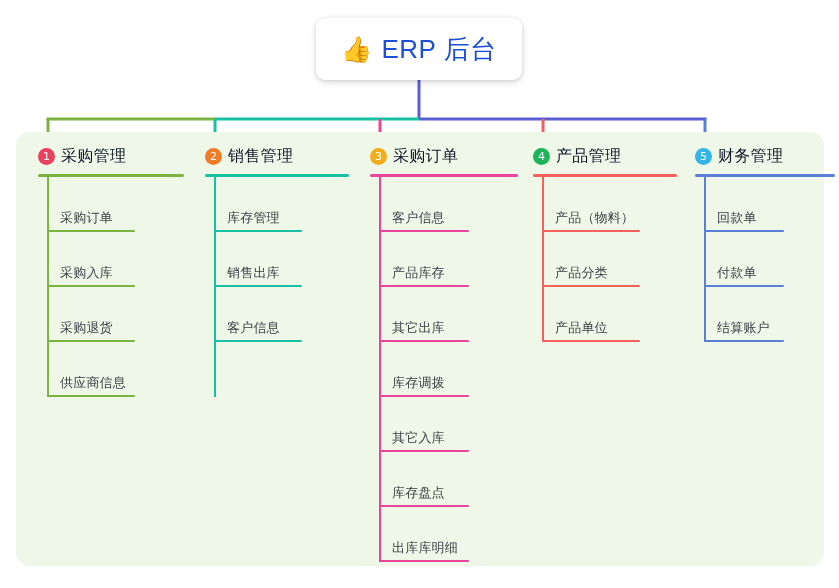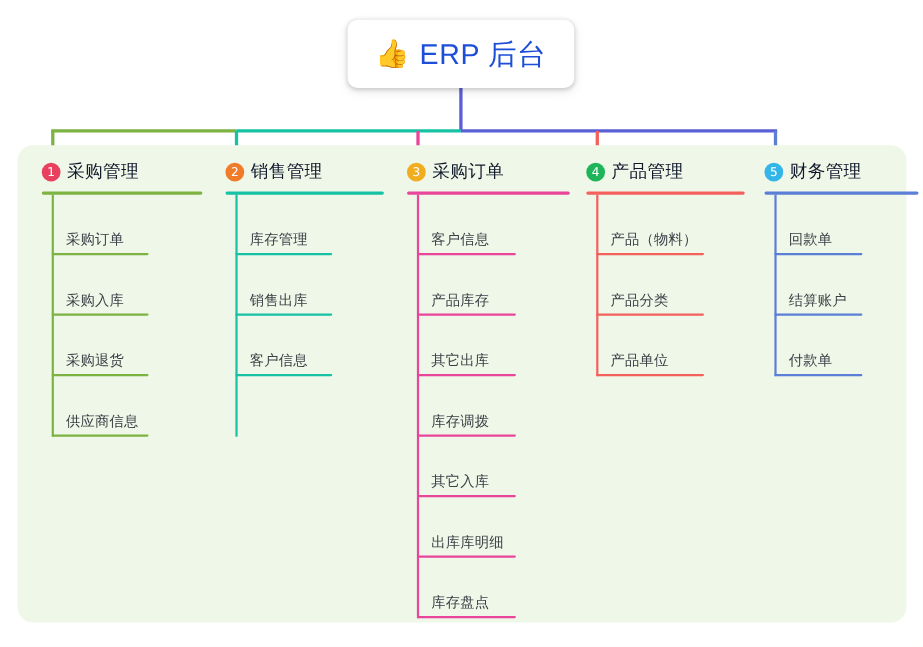--- a/index.html
+++ b/index.html
@@ -177,25 +177,25 @@
           </div>
           <div class="item">
             <span class="item-label">库存调拨</span>
             <div class="item-rule" style="background: rgb(232, 69, 155); width: 90px;"></div>
           </div>
           <div class="item">
             <span class="item-label">其它入库</span>
             <div class="item-rule" style="background: rgb(232, 69, 155); width: 90px;"></div>
           </div>
           <div class="item">
+            <span class="item-label">库存盘点</span>
+            <div class="item-rule" style="background: rgb(232, 69, 155); width: 90px;"></div>
+          </div>
+          <div class="item">
             <span class="item-label">出库库明细</span>
-            <div class="item-rule" style="background: rgb(232, 69, 155); width: 90px;"></div>
-          </div>
-          <div class="item">
-            <span class="item-label">库存盘点</span>
             <div class="item-rule" style="background: rgb(232, 69, 155); width: 90px;"></div>
           </div>
         </div>
       </div>
       <div class="col" style="left: 533px;">
         <div class="col-head">
           <span class="badge" style="background: rgb(30, 180, 90);">4</span>
           <span class="col-title">产品管理</span>
         </div>
         <div class="head-rule" style="background: rgb(244, 96, 92); width: 144px;"></div>
@@ -221,23 +221,23 @@
           <span class="col-title">财务管理</span>
         </div>
         <div class="head-rule" style="background: rgb(91, 127, 214); width: 140px;"></div>
         <div class="items">
           <div class="spine" style="background: rgb(91, 127, 214); height: 165px;"></div>
           <div class="item">
             <span class="item-label">回款单</span>
             <div class="item-rule" style="background: rgb(91, 127, 214); width: 80px;"></div>
           </div>
           <div class="item">
+            <span class="item-label">付款单</span>
+            <div class="item-rule" style="background: rgb(91, 127, 214); width: 80px;"></div>
+          </div>
+          <div class="item">
             <span class="item-label">结算账户</span>
             <div class="item-rule" style="background: rgb(91, 127, 214); width: 80px;"></div>
           </div>
-          <div class="item">
-            <span class="item-label">付款单</span>
-            <div class="item-rule" style="background: rgb(91, 127, 214); width: 80px;"></div>
-          </div>
         </div>
       </div>
     </div>
 </div>
 
 </body></html>

